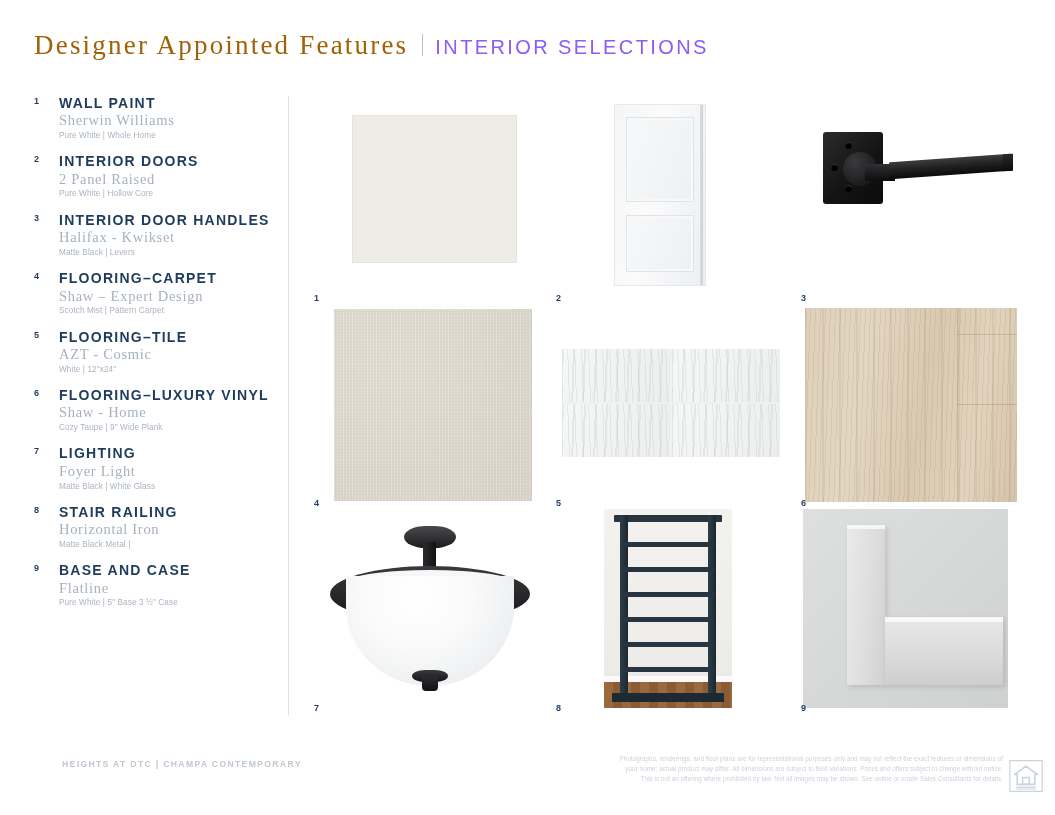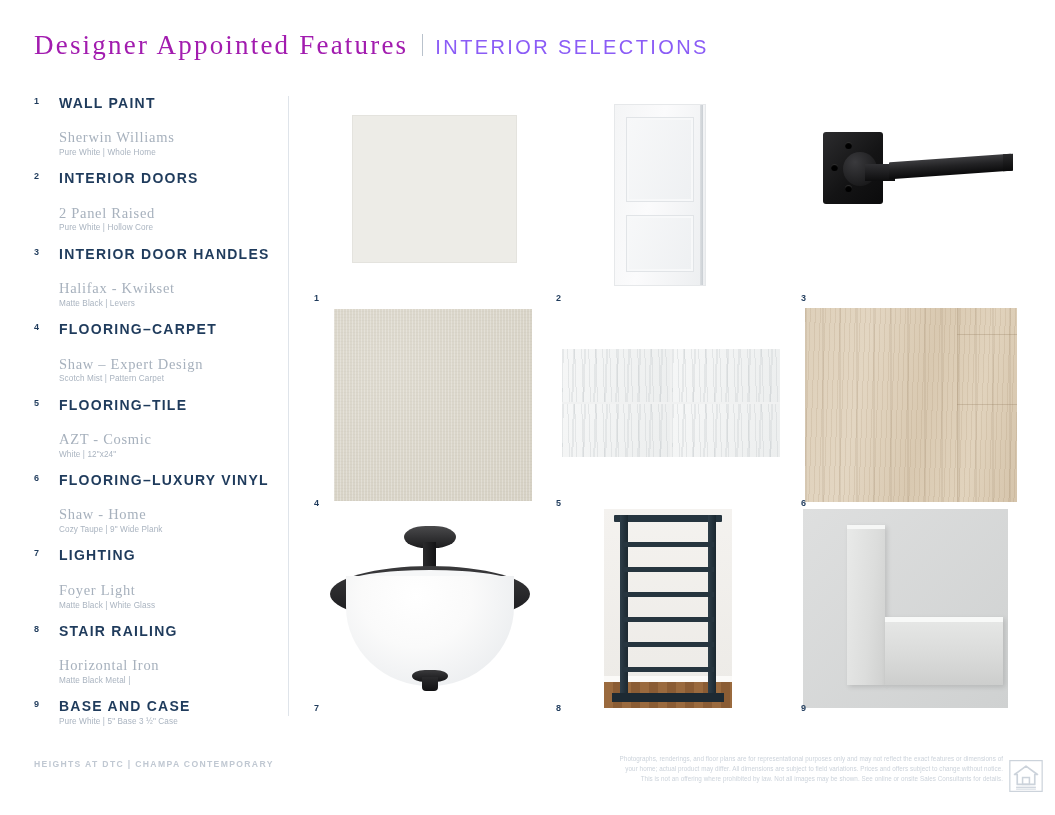--- a/index.html
+++ b/index.html
@@ -23,21 +23,21 @@
   
   .header { position: absolute; left: 34px; top: 30px; width: 990px; }
 
   .title-row { display: flex; align-items: baseline; }
 
   .title-serif {
     font-family: "Liberation Serif", serif;
     font-size: 27px;
     font-weight: 400;
     letter-spacing: 2.2px;
-    color: #a21caf;
+    color: #a16207;
     white-space: nowrap;
   }
 
   .title-divider {
     display: inline-block;
     width: 1px;
     height: 22px;
     background: #b9c2cc;
     margin: 0 12px 0 14px;
     position: relative;
@@ -81,21 +81,21 @@
     letter-spacing: 1.25px;
     color: #1f3b5c;
     line-height: 1.1;
   }
 
   .spec-name {
     font-family: "Liberation Serif", serif;
     font-size: 14.5px;
     letter-spacing: 0.7px;
     color: #a7b1bd;
-    margin-top: 18px;
+    margin-top: 1px;
     line-height: 1.15;
   }
 
   .spec-detail {
     font-size: 8.2px;
     color: #aab4c0;
     letter-spacing: 0.1px;
     margin-top: 2px;
     line-height: 1.2;
   }
@@ -311,20 +311,21 @@
   .footer { position: absolute; left: 0; top: 748px; width: 1055px; height: 67px; }
 
   .footer-left { position: absolute; left: 34px; top: 10px; }
   .footer-line {
     font-size: 8.6px;
     font-weight: bold;
     letter-spacing: 1.35px;
     color: #c0c8d2;
     line-height: 1.62;
     white-space: nowrap;
+    margin-left: 28px;
   }
 
   .footer-right {
     position: absolute; right: 52px; top: 6px;
     width: 470px; text-align: right;
   }
   .disclaimer {
     font-size: 6.3px;
     color: #ccd3db;
     line-height: 1.62;
@@ -400,20 +401,21 @@
     <div class="spec-item">
       <span class="spec-num">8</span>
       <div class="spec-cat">STAIR RAILING</div>
       <div class="spec-name">Horizontal Iron</div>
       <div class="spec-detail">Matte Black Metal  |</div>
     </div>
 
     <div class="spec-item">
       <span class="spec-num">9</span>
       <div class="spec-cat">BASE AND CASE</div>
+      <div class="spec-name">Flatline</div>
       <div class="spec-detail">Pure White  |  5" Base 3 ½" Case</div>
     </div>
 
   </div>
 
   <div class="v-rule"></div>
 
   <div class="grid">
 
     <div class="grid-row">

